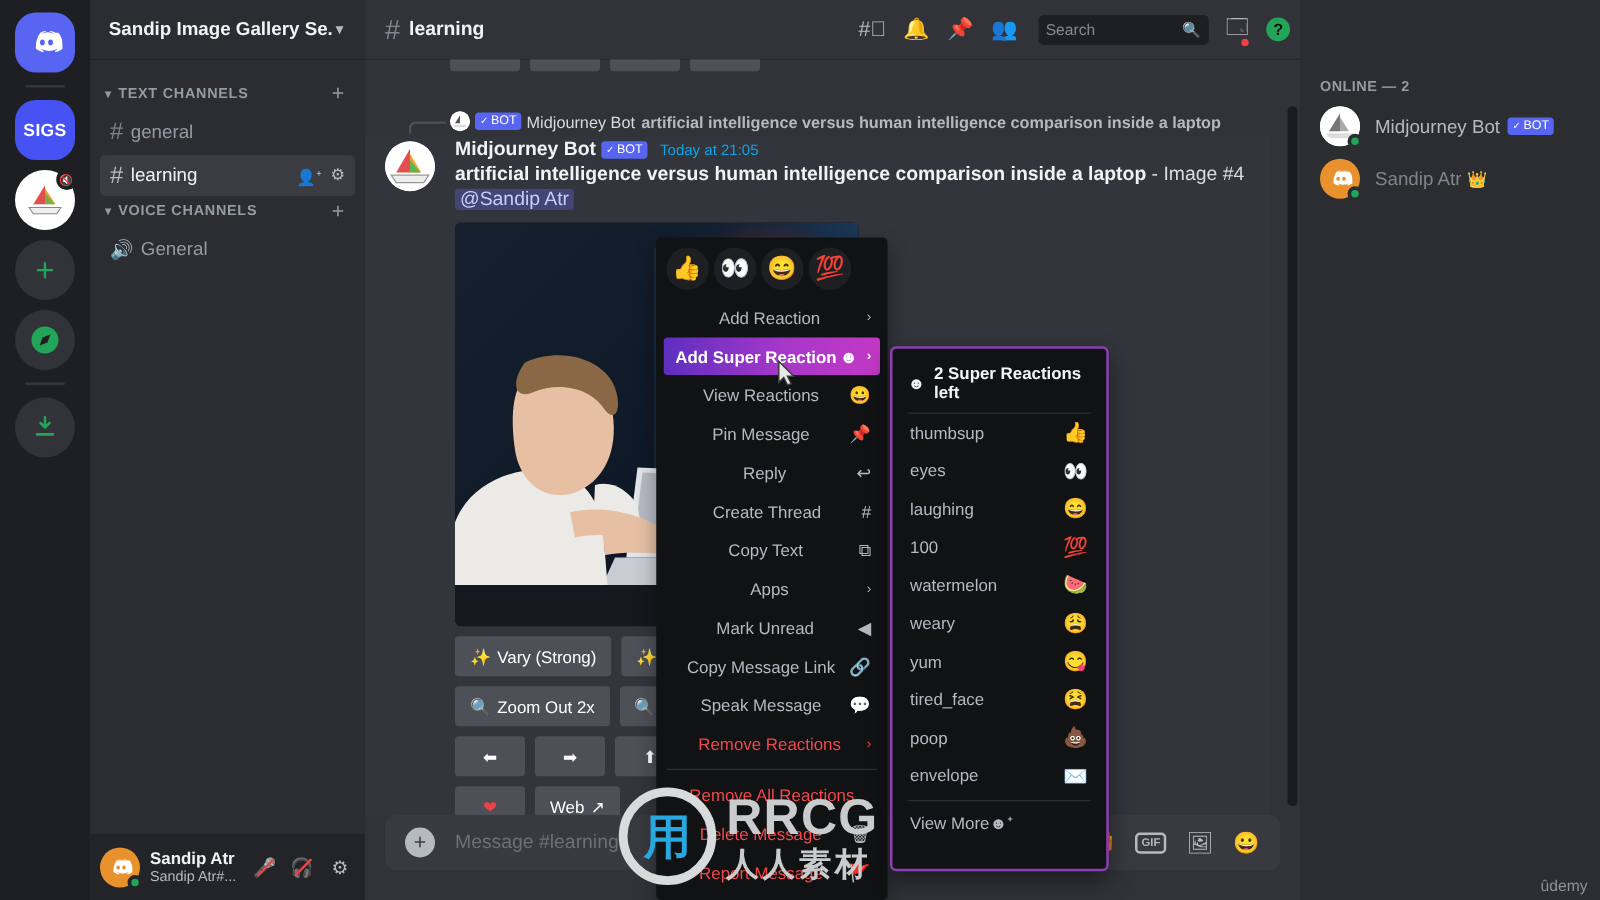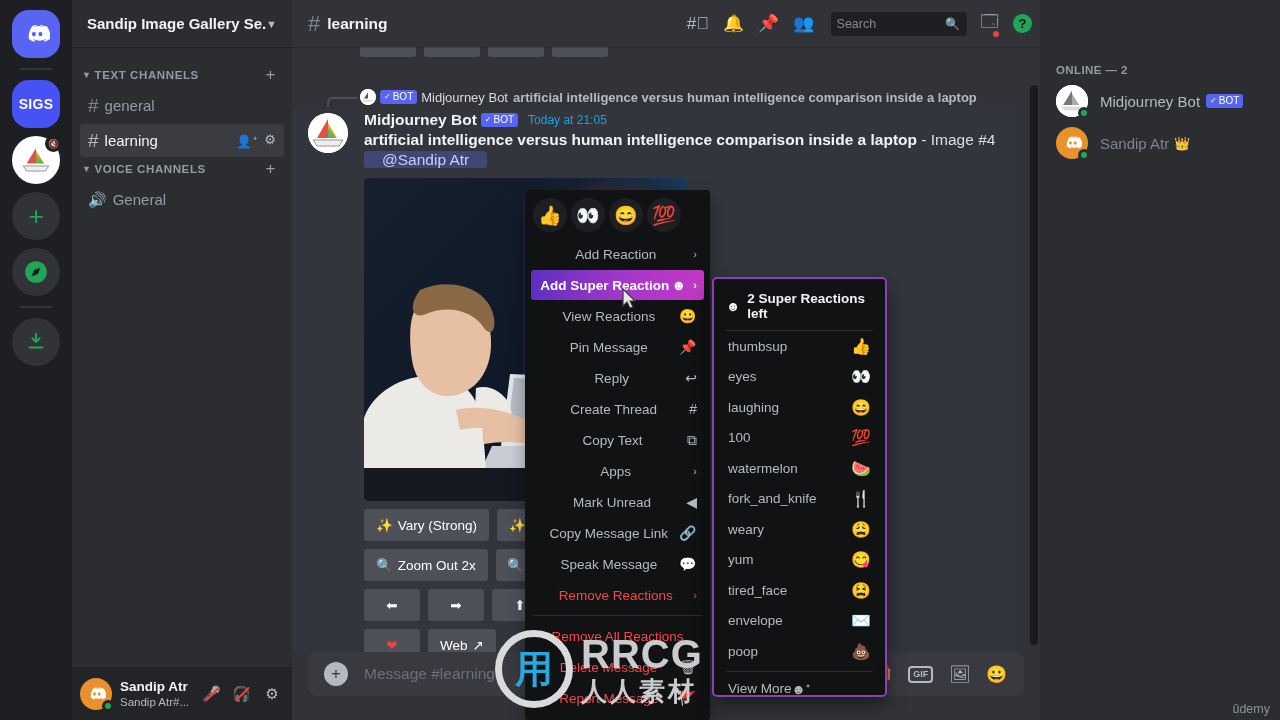--- a/index.html
+++ b/index.html
@@ -148,21 +148,21 @@
   .msg-body { display: flex; padding: 2px 0 0 0; background: #32353b; }
   .msg-av { width: 40px; height: 40px; border-radius: 50%; background: #fff; margin: 2px 16px 0 16px;
     flex: none; display: flex; align-items: center; justify-content: center; overflow: hidden;}
   .msg-content { flex: 1; min-width: 0; }
   .msg-head { display: flex; align-items: center; gap: 0; }
   .msg-author { font-size: 15.5px; font-weight: bold; color: #f2f3f5; }
   .msg-time { font-size: 12px; color: #0ea5e9; margin-left: 6px; }
   .msg-text { font-size: 15.5px; color: #f2f3f5; font-weight: bold; margin-top: 1px; line-height: 20px; }
   .msg-text .dash { color: #dbdee1; font-weight: normal; }
   .msg-text .imgno { color: #dbdee1; font-weight: normal; }
-  .mention { background: #414675; color: #c9cdfb; border-radius: 3px; padding: 0 18px; font-weight: 500; }
+  .mention { background: #414675; color: #c9cdfb; border-radius: 3px; padding: 0 4px; font-weight: 500; }
 
   .attach {
     margin-top: 8px; width: 323px; height: 323px; border-radius: 5px; overflow: hidden;
     position: relative; background: #1b1d2b;
   }
 
   .btn-grid { margin-top: 8px; display: flex; flex-direction: column; gap: 8px; width: 100%; }
   .btn-row { display: flex; gap: 8px; }
 
   
@@ -668,42 +668,38 @@
     </div>
     <div class="sp-item">
       <span class="lbl">100</span>
       <span class="emo">💯</span>
     </div>
     <div class="sp-item">
       <span class="lbl">watermelon</span>
       <span class="emo">🍉</span>
     </div>
     <div class="sp-item">
-      <span class="lbl">fork_and_knife</span>
-      <span class="emo">🍴</span>
-    </div>
-    <div class="sp-item">
       <span class="lbl">weary</span>
       <span class="emo">😩</span>
     </div>
     <div class="sp-item">
       <span class="lbl">yum</span>
       <span class="emo">😋</span>
     </div>
     <div class="sp-item">
       <span class="lbl">tired_face</span>
       <span class="emo">😫</span>
     </div>
     <div class="sp-item">
+      <span class="lbl">poop</span>
+      <span class="emo">💩</span>
+    </div>
+    <div class="sp-item">
       <span class="lbl">envelope</span>
       <span class="emo">✉️</span>
-    </div>
-    <div class="sp-item">
-      <span class="lbl">poop</span>
-      <span class="emo">💩</span>
     </div>
     <div class="sp-sep" style="margin-top:4px"></div>
     <div class="sp-footer">
       <span class="lbl">View More</span>
       <span class="emo">☻⁺</span>
     </div>
   </div>
 
   <div class="cursor">
     <svg width="22" height="26" viewBox="0 0 22 26">

